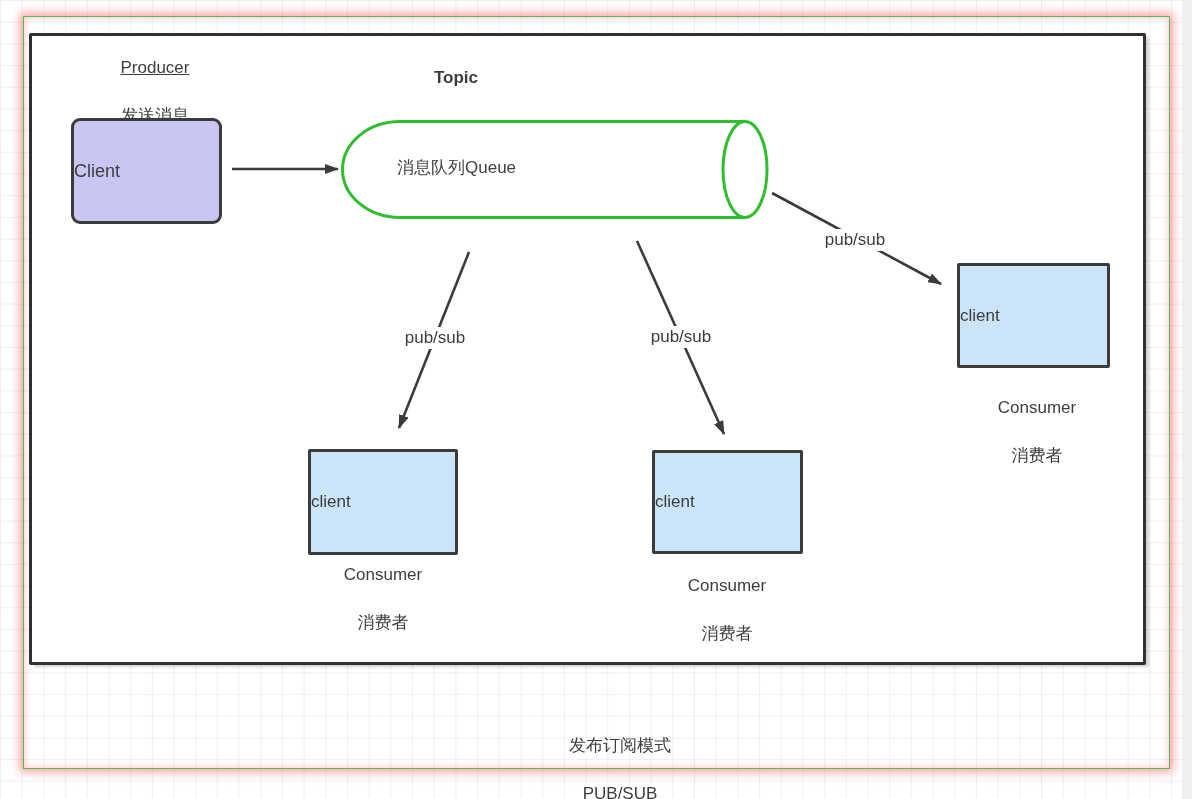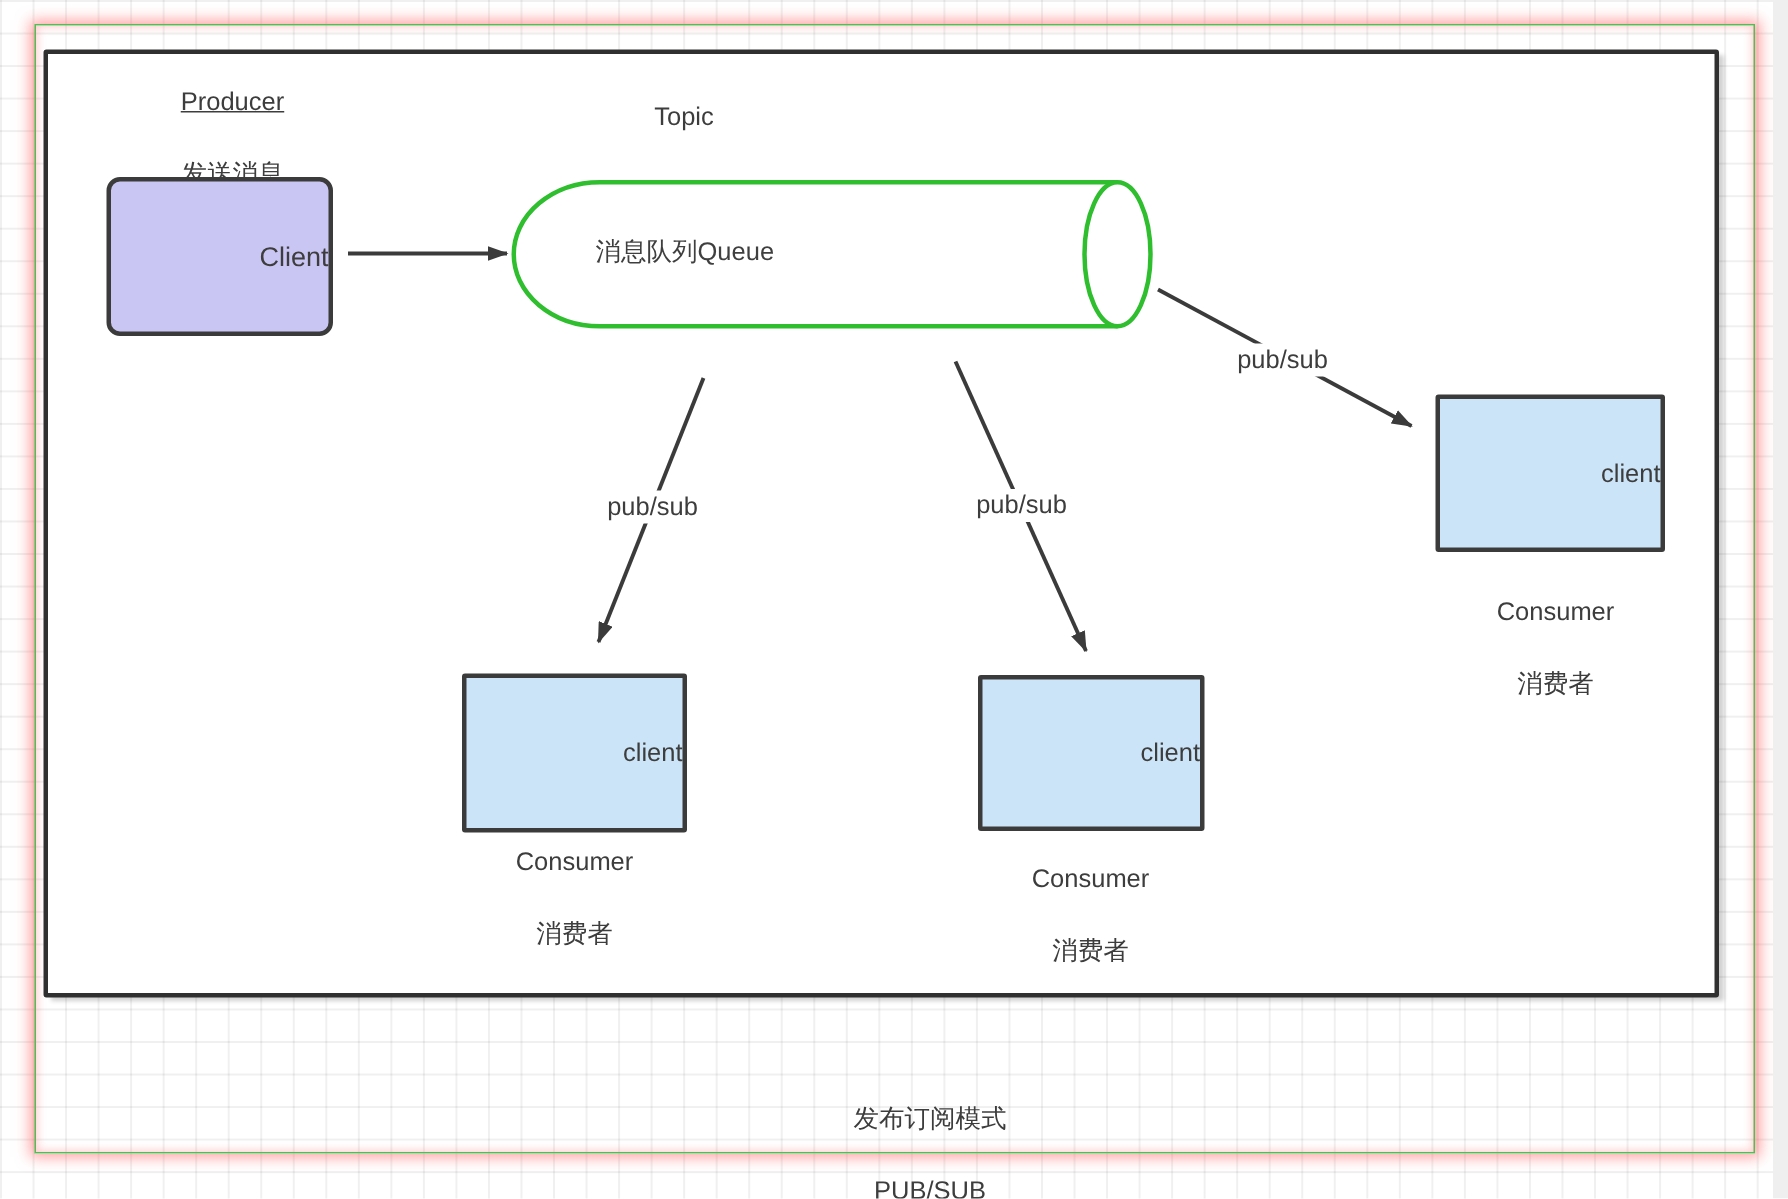--- a/index.html
+++ b/index.html
@@ -28,21 +28,21 @@
     left:29px; top:33px; width:1117px; height:632px;
     background:#ffffff;
     border:3px solid var(--frame-stroke,#303030);
     border-radius:2px;
     box-shadow:4px 3px 3px -1px rgba(0,0,0,0.18);
   }
 
   .edges-layer { left:29px; top:33px; width:1117px; height:632px; }
 
   .node {
-    display:flex; align-items:center; justify-content:flex-end;
+    display:flex; align-items:center; justify-content:flex-start;
     border:3px solid var(--node-stroke,#3b3b3b);
     font-size:18px;
   }
   .node.purple { background:var(--producer-fill,#cac6f3); border-radius:9px; }
   .node.blue   { background:var(--consumer-fill,#cce4f8); border-radius:2px; font-size:17px; }
 
   .caption {
     text-align:center; font-size:17px; line-height:24px; white-space:pre-line;
   }
 
@@ -84,21 +84,21 @@
   <line class="edge" x1="743" y1="160" x2="912" y2="251" marker-end="url(#ah)"></line>
 </svg>
 
 <div class="abs caption" style="left:85px; top:56px; width:140px;text-decoration:underline;"><span>Producer</span><br>
   <span>发送消息</span>
 </div>
 <div class="abs node purple" style="left:71px; top:118px; width:151px; height:106px;">
   <span>Client</span>
 </div>
 
-<div class="abs caption" style="left:406px; top:66px; width:100px;"><span>Topic</span></div>
+<div class="abs caption" style="left:406px; top:66px; width:100px;font-weight:bold;"><span>Topic</span></div>
 <div class="abs queue-label" style="left:397px; top:156px;text-align:center;"><span>消息队列Queue</span></div>
 
 <div class="abs edge-label" style="left:435px; top:338px;">pub/sub</div>
 <div class="abs edge-label" style="left:681px; top:337px;">pub/sub</div>
 <div class="abs edge-label" style="left:855px; top:240px;">pub/sub</div>
 
 <div class="abs node blue" style="left:308px; top:449px; width:150px; height:106px;">
   <span>client</span>
 </div>
 <div class="abs caption" style="left:313px; top:563px; width:140px;"><span>Consumer</span><br>

